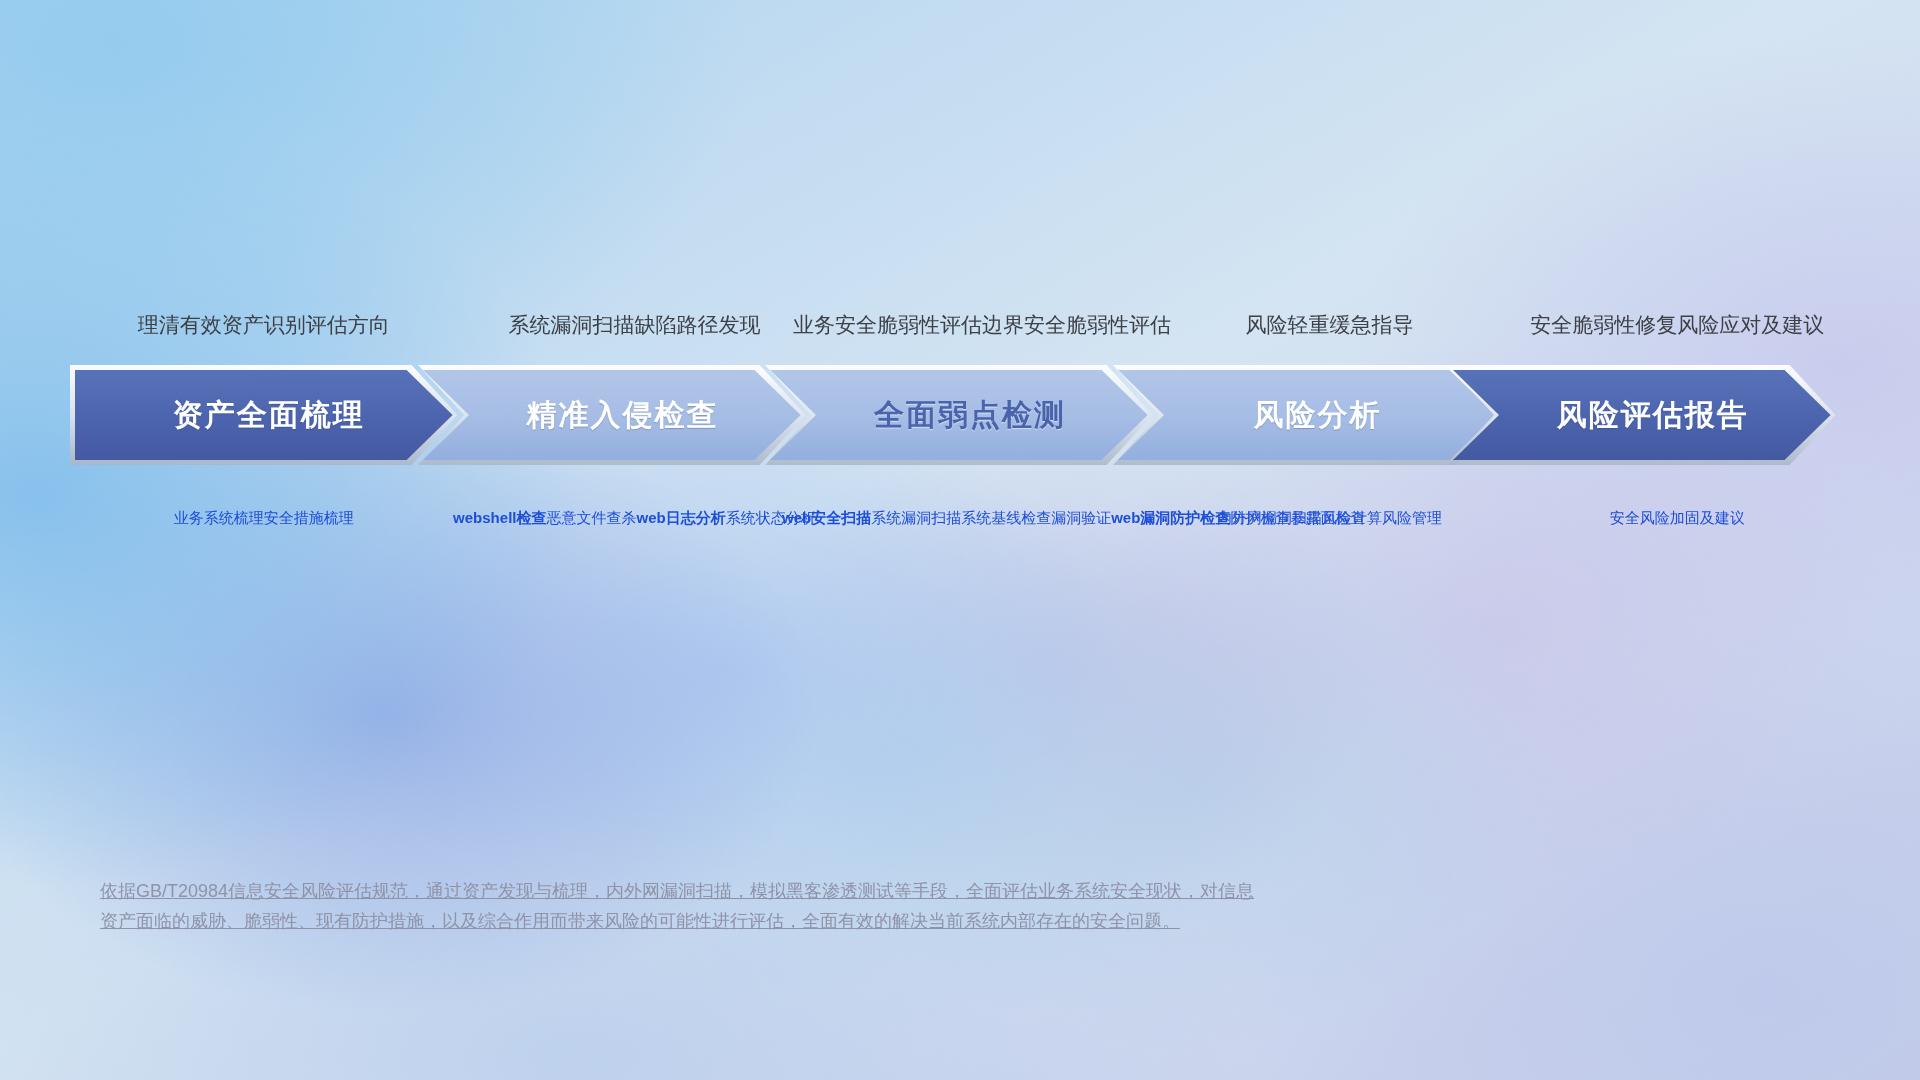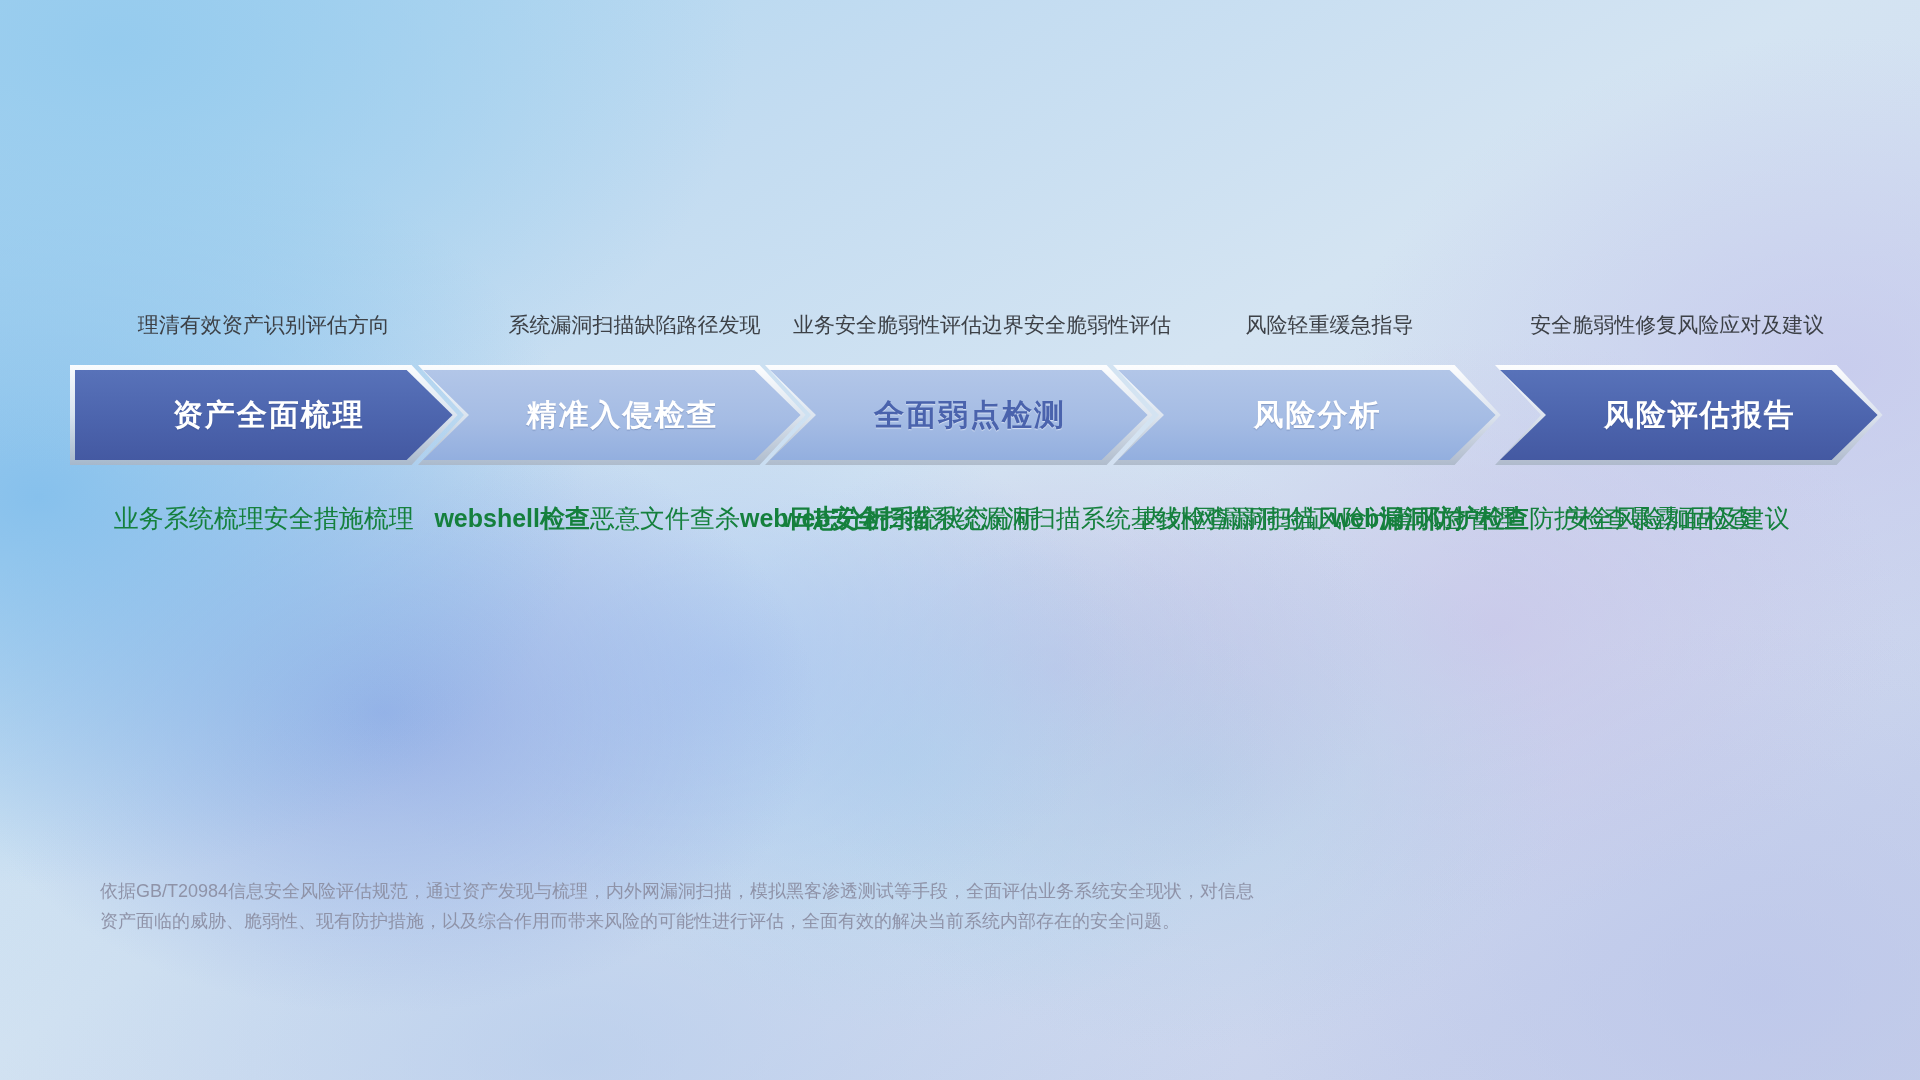--- a/index.html
+++ b/index.html
@@ -75,36 +75,37 @@
   }
 
   #botRow {
     position: absolute; left: 70px; top: 498px;
     width: 1784px;
   }
   .botcol {
     position: absolute;
     top: 0;
     text-align: center;
-    color: #15803d;
-    font-size: 25px;
+    color: #1d4ed8;
+    font-size: 15px;
     line-height: 40px;
     white-space: nowrap;
   }
   .botcol .line.bold,
   .topcol .line.bold { font-weight: bold; }
 
   
   #footer {
     position: absolute;
     left: 100px; top: 876px;
     width: 1520px;
     font-size: 18px;
     line-height: 30px;
     color: #8f93a8;
+    text-decoration: underline;
   }
   #footer .fline { display: block; }
 </style>
 </head>
 <body>
 
 <div id="bg"></div>
 
 <div id="topRow">
     <div class="topcol" style="left: -6.2px; width: 400px; text-align: center;"><span class="line">理清有效资产</span><span class="line">识别评估方向</span></div>
@@ -184,21 +185,21 @@
             <stop offset="0%" stop-color="#ffffff" stop-opacity="0.95"></stop>
             <stop offset="50%" stop-color="#dfe6ef" stop-opacity="0.9"></stop>
             <stop offset="100%" stop-color="#aab6c6" stop-opacity="0.85"></stop>
           </linearGradient>
         </defs>
         <path d="M0,0 L341.6,0 L387.6,50 L341.6,100 L0,100 L46,50 Z" fill="url(#b3)"></path>
         <path d="M5,5 L336.6,5 L382.6,50 L336.6,95 L5,95 L51,50 Z" fill="url(#g3)"></path>
       </svg>
       <span class="lbl" style="transform: translateX(8px);">风险分析</span>
     </div>
-    <div class="chev dark" style="left: 1425px; width: 393.6px; align-items: center;">
+    <div class="chev dark" style="left: 1378px; width: 393.6px; align-items: center;">
       <svg class="shape" viewBox="0 0 393.6 100" preserveAspectRatio="none" width="393.6" height="100">
         <defs>
           <linearGradient id="g4" x1="0" y1="0" x2="0" y2="1">
             <stop offset="0%" stop-color="#5872b9"></stop>
             <stop offset="55%" stop-color="#4c64ad"></stop>
             <stop offset="100%" stop-color="#4459a2"></stop>
           </linearGradient>
           <linearGradient id="b4" x1="0" y1="0" x2="0" y2="1">
             <stop offset="0%" stop-color="#ffffff" stop-opacity="0.95"></stop>
             <stop offset="50%" stop-color="#dfe6ef" stop-opacity="0.9"></stop>

